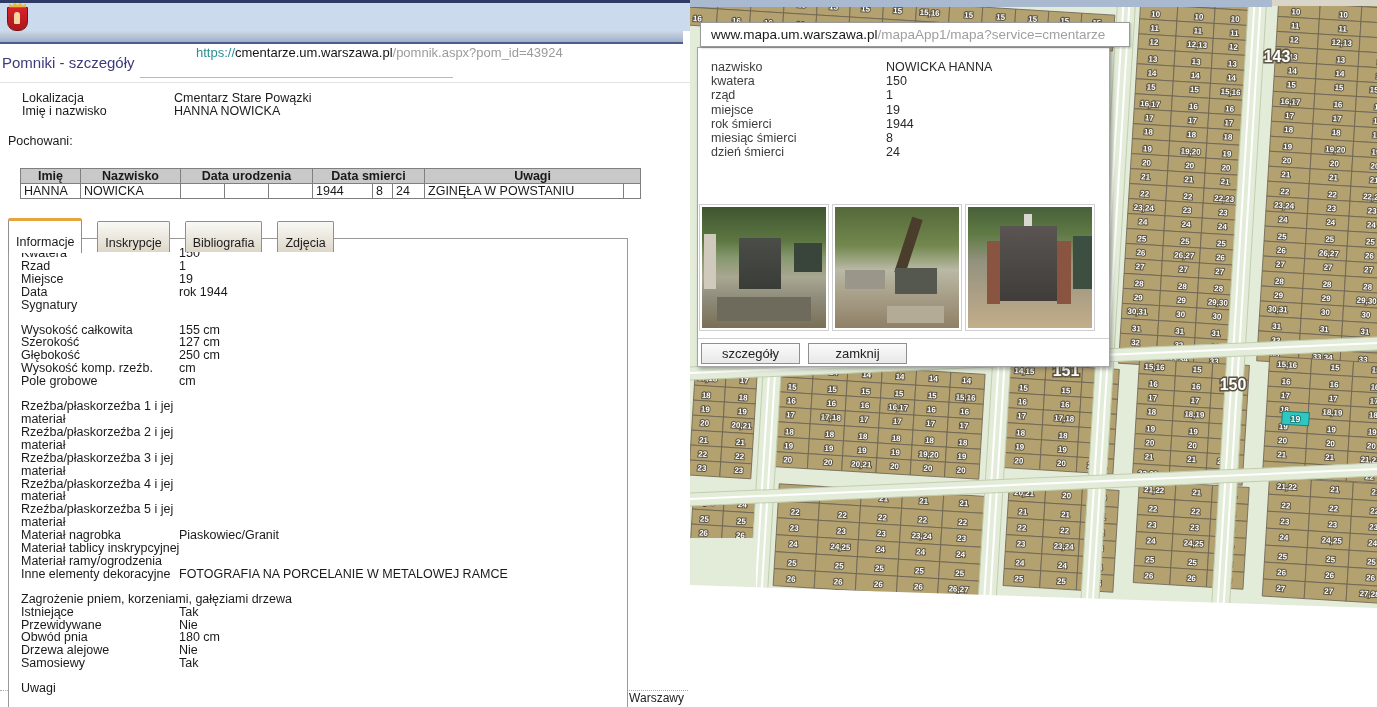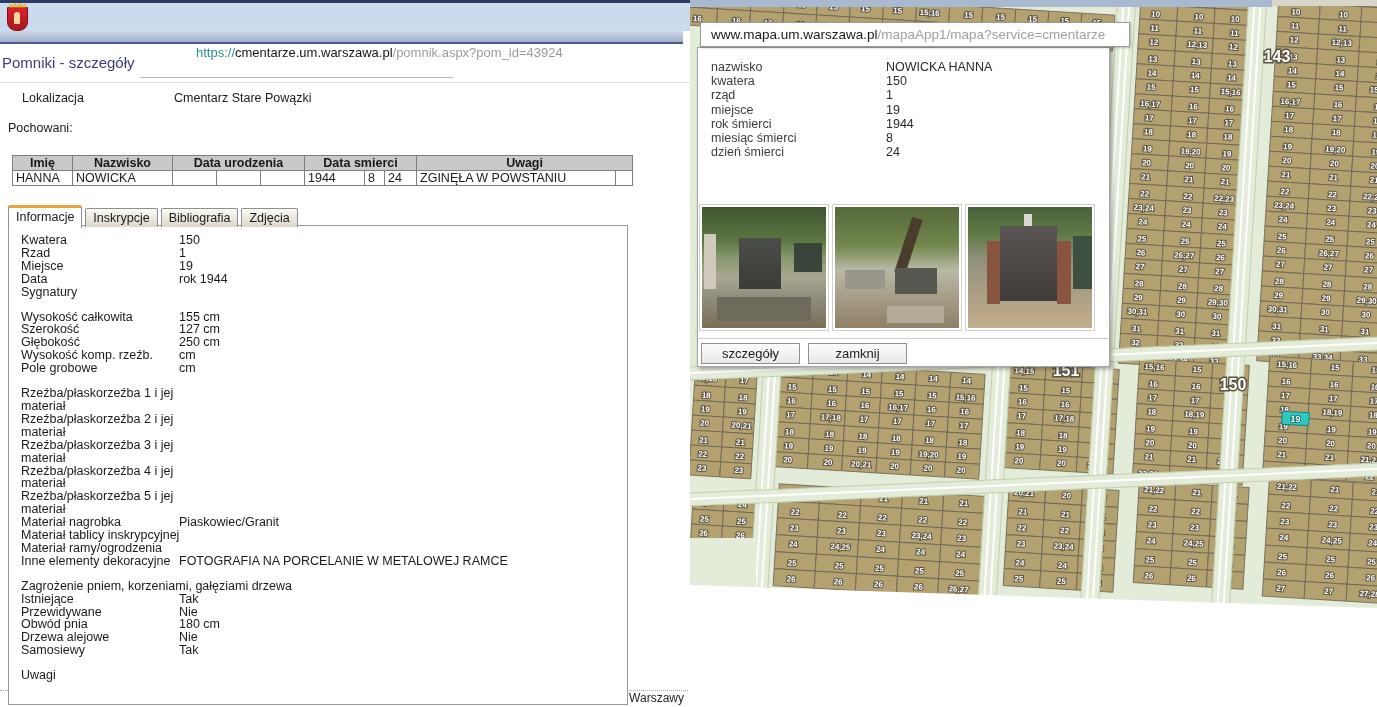--- a/index.html
+++ b/index.html
@@ -25,25 +25,25 @@
   .page-label{position:absolute;left:2px;top:10px;font-size:15px;color:var(--navy)}
   .page-url{position:absolute;left:196px;top:1px;font-size:13px;cursor:pointer}
   .page-url .u-scheme{color:var(--teal)}
   .page-url .u-host{color:#141414}
   .page-url .u-path{color:#9b9b9b}
   .url-underline{position:absolute;left:140px;top:33px;width:313px;border-bottom:1px solid #b9b9b9}
   .meta{margin:9px 0 0 22px}
   .mrow{line-height:13px;height:13px}
   .mlabel{display:inline-block;width:152px}
   .buried-label{margin:16px 0 20px 8px}
-  table.buried{border-collapse:collapse;margin-left:12px;width:620px;table-layout:fixed;font-size:12.5px}
+  table.buried{border-collapse:collapse;margin-left:20px;width:620px;table-layout:fixed;font-size:12.5px}
   table.buried th,table.buried td{border:1px solid #7f7f7f;height:13px;padding:0 3px;overflow:hidden;white-space:nowrap}
   table.buried th{background:#c9c9c9;font-weight:bold;text-align:center}
   .tabs{margin:19px 0 0 2px;height:20px;position:relative;z-index:2;padding-left:6px}
-  .tab{display:inline-block;margin-right:3px;padding:2px 7px 2px;border:1px solid #8f8f8f;border-bottom:0;
+  .tab{display:inline-block;margin-right:15px;padding:14px 7px 2px;border:1px solid #8f8f8f;border-bottom:0;
     background:linear-gradient(#faf9f5,#ddd7c8);font-size:12.5px;border-radius:2px 2px 0 0;position:relative;cursor:pointer;vertical-align:bottom}
   .tab.active{background:#fff;border-top:3px solid var(--accent);padding-bottom:4px;margin-bottom:-1px;z-index:3}
   .panel{margin-left:8px;width:618px;border:1px solid #999;background:#fff;height:470px;padding-top:8px;position:relative;z-index:1}
   .drow{padding-left:12px;line-height:12.9px;font-size:12.5px}
   .dspacer{height:12px}
   .dlabel{display:inline-block;width:158px;vertical-align:top}
   .dlabel.wrap{white-space:normal}
   .dvalue{display:inline-block;vertical-align:top;max-width:430px}
   .site-footer{position:absolute;left:0;bottom:0;width:684px;height:16px;border-top:1px dotted #aaa;
     text-align:right;padding-right:4px;font-size:12px;color:#222;line-height:15px;background:#fff}
@@ -98,20 +98,21 @@
   <div class="sub-bar"></div>
 
   <div class="page-head">
     <span class="page-label">Pomniki - szczegóły</span>
     <span class="page-url"><span class="u-scheme">https://</span><span class="u-host">cmentarze.um.warszawa.pl</span><span class="u-path">/pomnik.aspx?pom_id=43924</span></span>
     <span class="url-underline"></span>
   </div>
 
   <div class="meta">
     <div class="mrow"><span class="mlabel">Lokalizacja</span><span>Cmentarz Stare Powązki</span></div>
+    <div class="mrow"><span class="mlabel">Imię i nazwisko</span><span>HANNA NOWICKA</span></div>
   </div>
 
   <div class="buried-label">Pochowani:</div>
   <table class="buried">
     <colgroup>
         <col style="width:60px">
         <col style="width:100px">
         <col style="width:44px">
         <col style="width:44px">
         <col style="width:44px">

